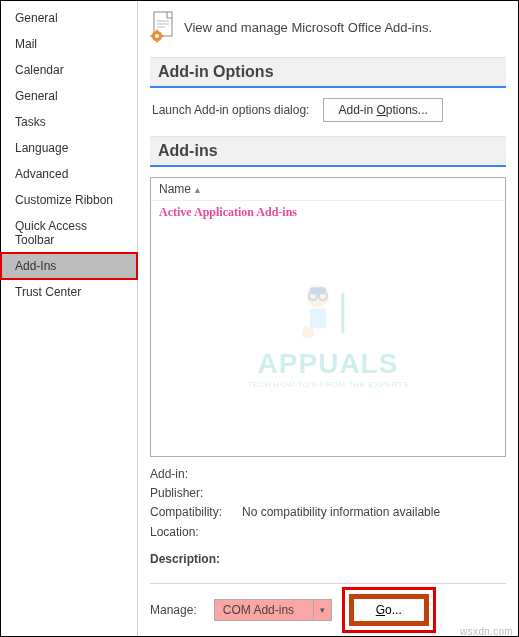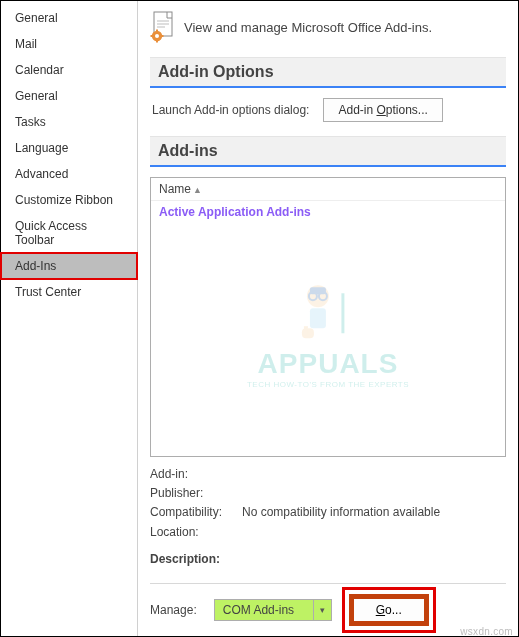--- a/index.html
+++ b/index.html
@@ -104,21 +104,22 @@
     }
     .sort-arrow {
       font-size: 9px;
       color: #888;
       margin-left: 2px;
     }
     .addins-group {
       padding: 4px 8px;
       font-weight: 600;
       font-size: 12px;
-      color: #8b5cf6;
+      color: #ec4899;
+      font-family: Liberation Serif, serif;
     }
     .watermark {
       position: absolute;
       left: 50%;
       top: 50%;
       transform: translate(-50%, -35%);
       opacity: 0.22;
       pointer-events: none;
       text-align: center;
     }
@@ -149,21 +150,21 @@
     .manage-row {
       display: flex;
       align-items: center;
       gap: 17px;
     }
     .manage-label .underline { text-decoration: underline; }
     .select-wrap {
       display: flex;
       align-items: stretch;
       border: 1px solid #adadad;
-      background: #bef264;
+      background: #fca5a5;
     }
     .select-text {
       padding: 3px 8px;
       min-width: 98px;
       font-size: 12px;
     }
     .select-caret {
       border-left: 1px solid #adadad;
       width: 18px;
       display: flex;

